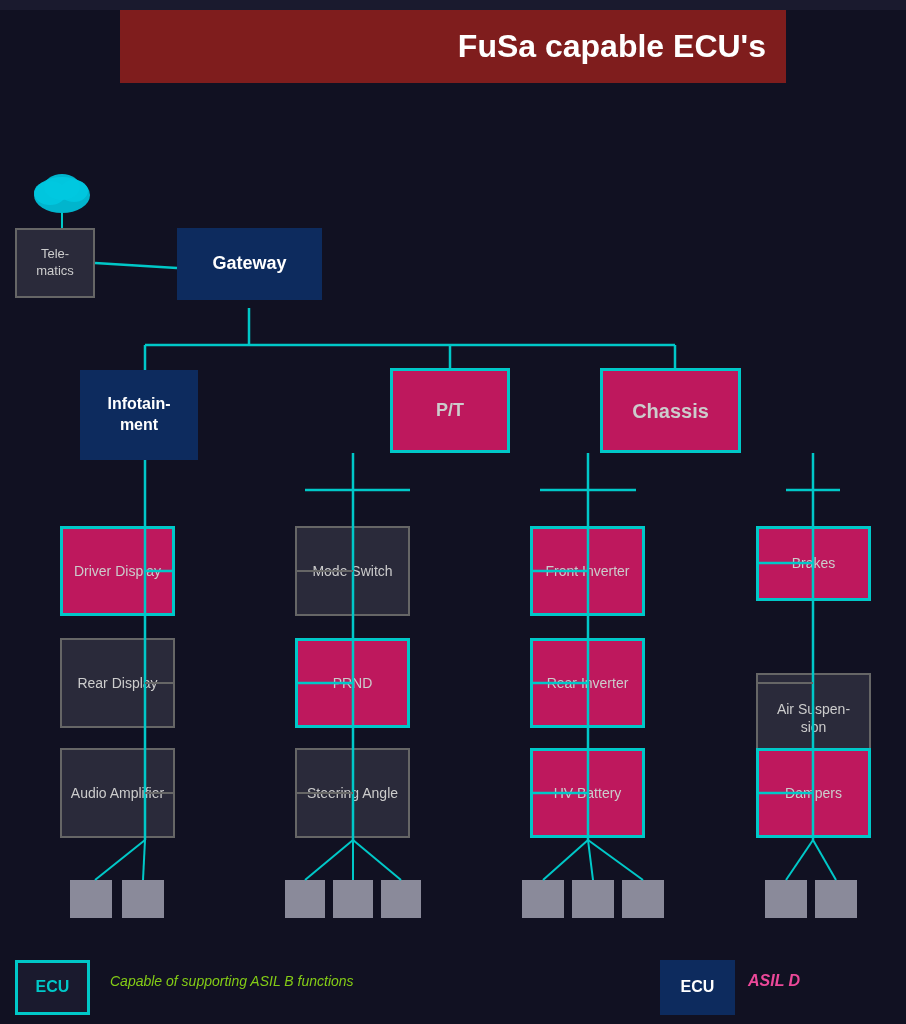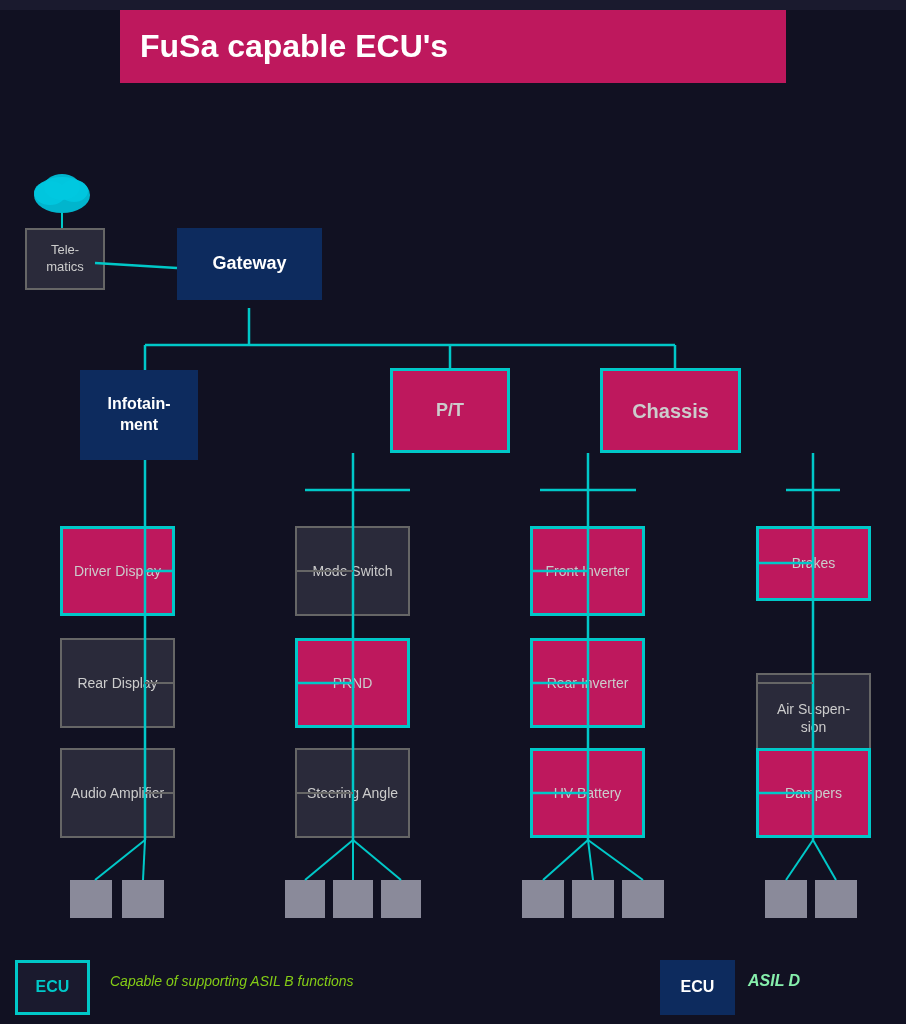--- a/index.html
+++ b/index.html
@@ -14,24 +14,24 @@
 
     .page-container {
       width: 906px;
       min-height: 1024px;
       background: #111122;
       position: relative;
     }
 
     
     .title-bar {
-      background: #be185d;
+      background: #7f1d1d;
       margin: 10px 120px 0 120px;
       padding: 18px 20px;
-      text-align: left;
+      text-align: right;
     }
     .title-text {
       color: white;
       font-size: 32px;
       font-weight: bold;
     }
 
     
     .lines-svg {
       position: absolute;
@@ -120,21 +120,21 @@
   <svg class="cloud-icon" viewBox="0 0 65 55">
     <ellipse cx="32" cy="30" rx="28" ry="18" fill="#00c8e0" opacity="0.9"></ellipse>
     <ellipse cx="20" cy="28" rx="16" ry="12" fill="#00c8e0" opacity="0.9"></ellipse>
     <ellipse cx="44" cy="26" rx="14" ry="11" fill="#00c8e0" opacity="0.9"></ellipse>
     <ellipse cx="32" cy="22" rx="18" ry="13" fill="#00c8e0" opacity="0.9"></ellipse>
 
     <line x1="32" y1="48" x2="32" y2="58" stroke="#00c8c8" stroke-width="2"></line>
     <polygon points="28,55 32,62 36,55" fill="#00c8c8"></polygon>
   </svg>
 
-  <div class="box box-gray-border" style="left:15px; top:218px; width:80px; height:62px; font-size:13px; color:#ccc;margin-left:10px;">
+  <div class="box box-gray-border" style="left:15px; top:218px; width:80px; height:70px; font-size:13px; color:#ccc;">
     <span>Tele-
 matics</span>
   </div>
 
   <div class="box box-dark-blue" style="left:177px; top:218px; width:145px; height:72px; font-size:18px; font-weight:bold;">
     <span>Gateway</span>
   </div>
 
   <div class="box box-dark-blue" style="left:80px; top:360px; width:118px; height:90px; font-size:16px; font-weight:bold;">
     <span>Infotain-
@@ -227,21 +227,21 @@
 
   <div style="position:absolute; left:110px; top:962px;">
     <span class="legend-text" style="position:static; font-size:14px;">Capable of supporting ASIL B functions</span>
   </div>
 
   <div class="box legend-ecu-dark" style="left:660px; top:950px; width:75px; height:55px; font-size:16px; font-weight:bold; color:white;">
     <span>ECU</span>
   </div>
 
   <div style="position:absolute; left:748px; top:962px;">
-    <span class="legend-text" style="position:static; font-size:16px; font-weight:bold; color:#86efac;">ASIL D</span>
+    <span class="legend-text" style="position:static; font-size:16px; font-weight:bold; color:#ec4899;">ASIL D</span>
   </div>
 
   <svg class="lines-svg">
 
     <line x1="95" y1="253" x2="177" y2="258" stroke="#00c8c8" stroke-width="2.5"></line>
 
     <line x1="249" y1="298" x2="249" y2="335" stroke="#00c8c8" stroke-width="2.5"></line>
 
     <line x1="145" y1="335" x2="450" y2="335" stroke="#00c8c8" stroke-width="2.5"></line>
 

